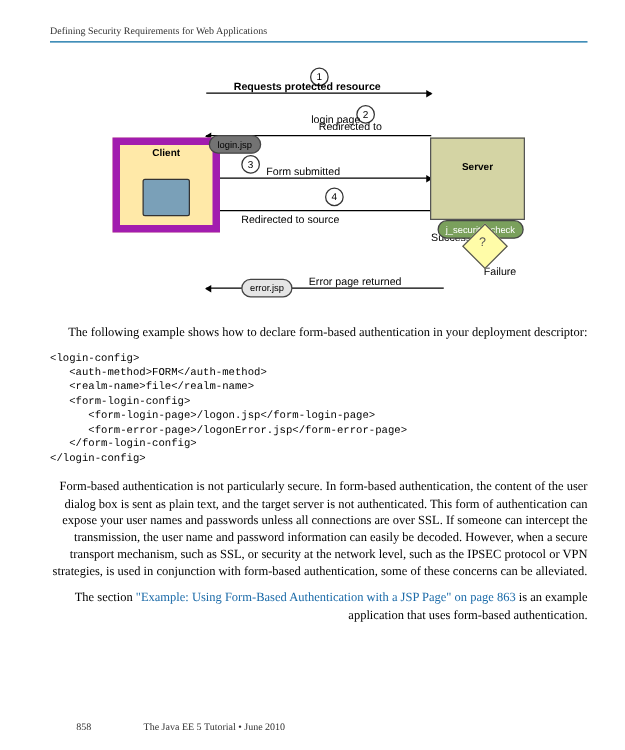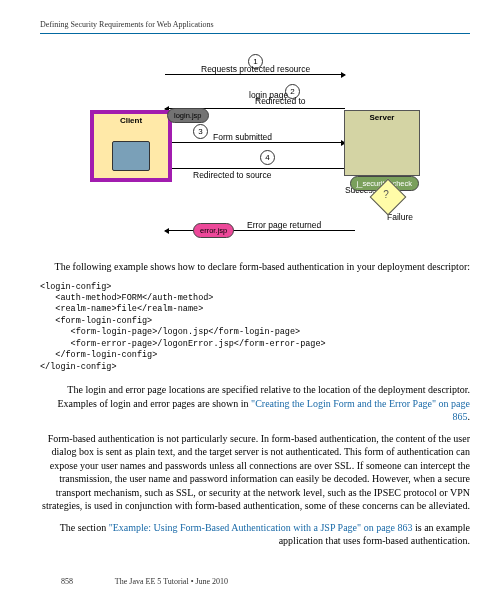--- a/index.html
+++ b/index.html
@@ -40,21 +40,21 @@
     font-family: Arial, sans-serif;
     font-size: 8px;
   }
   .box-client {
     position: absolute;
     left: 5px;
     top: 60px;
     width: 74px;
     height: 64px;
     background: #ffe9a8;
-    border: 4px solid #a21caf;
+    border: 6px solid #a21caf;
     text-align: center;
     font-weight: bold;
   }
   .box-server {
     position: absolute;
     right: 5px;
     top: 60px;
     width: 74px;
     height: 64px;
     background: #d4d4a4;
@@ -73,21 +73,21 @@
   .oval {
     position: absolute;
     border: 1px solid #444;
     border-radius: 10px;
     padding: 2px 6px;
     font-size: 7.5px;
     background: #fff;
     white-space: nowrap;
   }
   .oval.green { background: #737373; }
-  .oval.brown { background: #ec4899; }
+  .oval.brown { background: #e5e5e5; }
   .oval.darkgreen { background: #7aa05c; color:#fff; }
   .diamond {
     position: absolute;
     width: 24px;
     height: 24px;
     transform: rotate(45deg);
     background: #fffca8;
     border: 1px solid #555;
     right: 24px;
     top: 134px;
@@ -169,29 +169,29 @@
     <div class="arrow-h left" style="left:80px; top:58px; width:180px;"></div>
     <div class="arrow-h right" style="left:80px; top:92px; width:180px;"></div>
     <div class="arrow-h left" style="left:80px; top:118px; width:180px;"></div>
     <div class="arrow-h left" style="left:80px; top:180px; width:190px;"></div>
 
     <div class="box-client">
       <div style="padding-top:2px;">Client</div>
       <div class="monitor"></div>
     </div>
     <div class="box-server">
-      <div style="padding-top:2px;">Server</div>
+      <div style="padding-top:18px;">Server</div>
     </div>
 
     <div class="circ" style="left:163px; top:4px;">1</div>
     <div class="circ" style="left:200px; top:34px;">2</div>
     <div class="circ" style="left:108px; top:74px;">3</div>
     <div class="circ" style="left:175px; top:100px;">4</div>
 
-    <div class="dlabel" style="left:116px; top:14px;">Requests protected resource</div>
+    <div class="dlabel" style="left:102px; top:14px;font-weight:bold;">Requests protected resource</div>
     <div class="dlabel" style="left:158px; top:46px;padding-left:12px;">Redirected to</div>
     <div class="dlabel" style="left:164px; top:40px;">login page</div>
     <div class="dlabel" style="left:128px; top:82px;">Form submitted</div>
     <div class="dlabel" style="left:108px; top:120px;">Redirected to source</div>
     <div class="dlabel" style="left:162px; top:170px;">Error page returned</div>
     <div class="dlabel" style="right:48px; top:135px;">Success</div>
     <div class="dlabel" style="right:12px; top:162px;">Failure</div>
 
     <div class="oval green" style="left:82px; top:58px;">login.jsp</div>
     <div class="oval brown" style="left:108px; top:173px;">error.jsp</div>
@@ -206,23 +206,20 @@
 
   <div class="code">&lt;login-config&gt;
    &lt;auth-method&gt;FORM&lt;/auth-method&gt;
    &lt;realm-name&gt;file&lt;/realm-name&gt;
    &lt;form-login-config&gt;
       &lt;form-login-page&gt;/logon.jsp&lt;/form-login-page&gt;
       &lt;form-error-page&gt;/logonError.jsp&lt;/form-error-page&gt;
    &lt;/form-login-config&gt;
 &lt;/login-config&gt;</div>
 
-  <p class="body-text">
-    <span>The login and error page locations are specified relative to the location of the deployment descriptor. Examples of login and error pages are shown in </span><span class="link">"Creating the Login Form and the Error Page" on page 865</span><span>.</span>
-  </p>
 
   <p class="body-text">Form-based authentication is not particularly secure. In form-based authentication, the content of the user dialog box is sent as plain text, and the target server is not authenticated. This form of authentication can expose your user names and passwords unless all connections are over SSL. If someone can intercept the transmission, the user name and password information can easily be decoded. However, when a secure transport mechanism, such as SSL, or security at the network level, such as the IPSEC protocol or VPN strategies, is used in conjunction with form-based authentication, some of these concerns can be alleviated.</p>
 
   <p class="body-text">
     <span>The section </span><span class="link">"Example: Using Form-Based Authentication with a JSP Page" on page 863</span><span> is an example application that uses form-based authentication.</span>
   </p>
 </div>
 
 <div class="footer">
   <span class="pnum">858</span>

